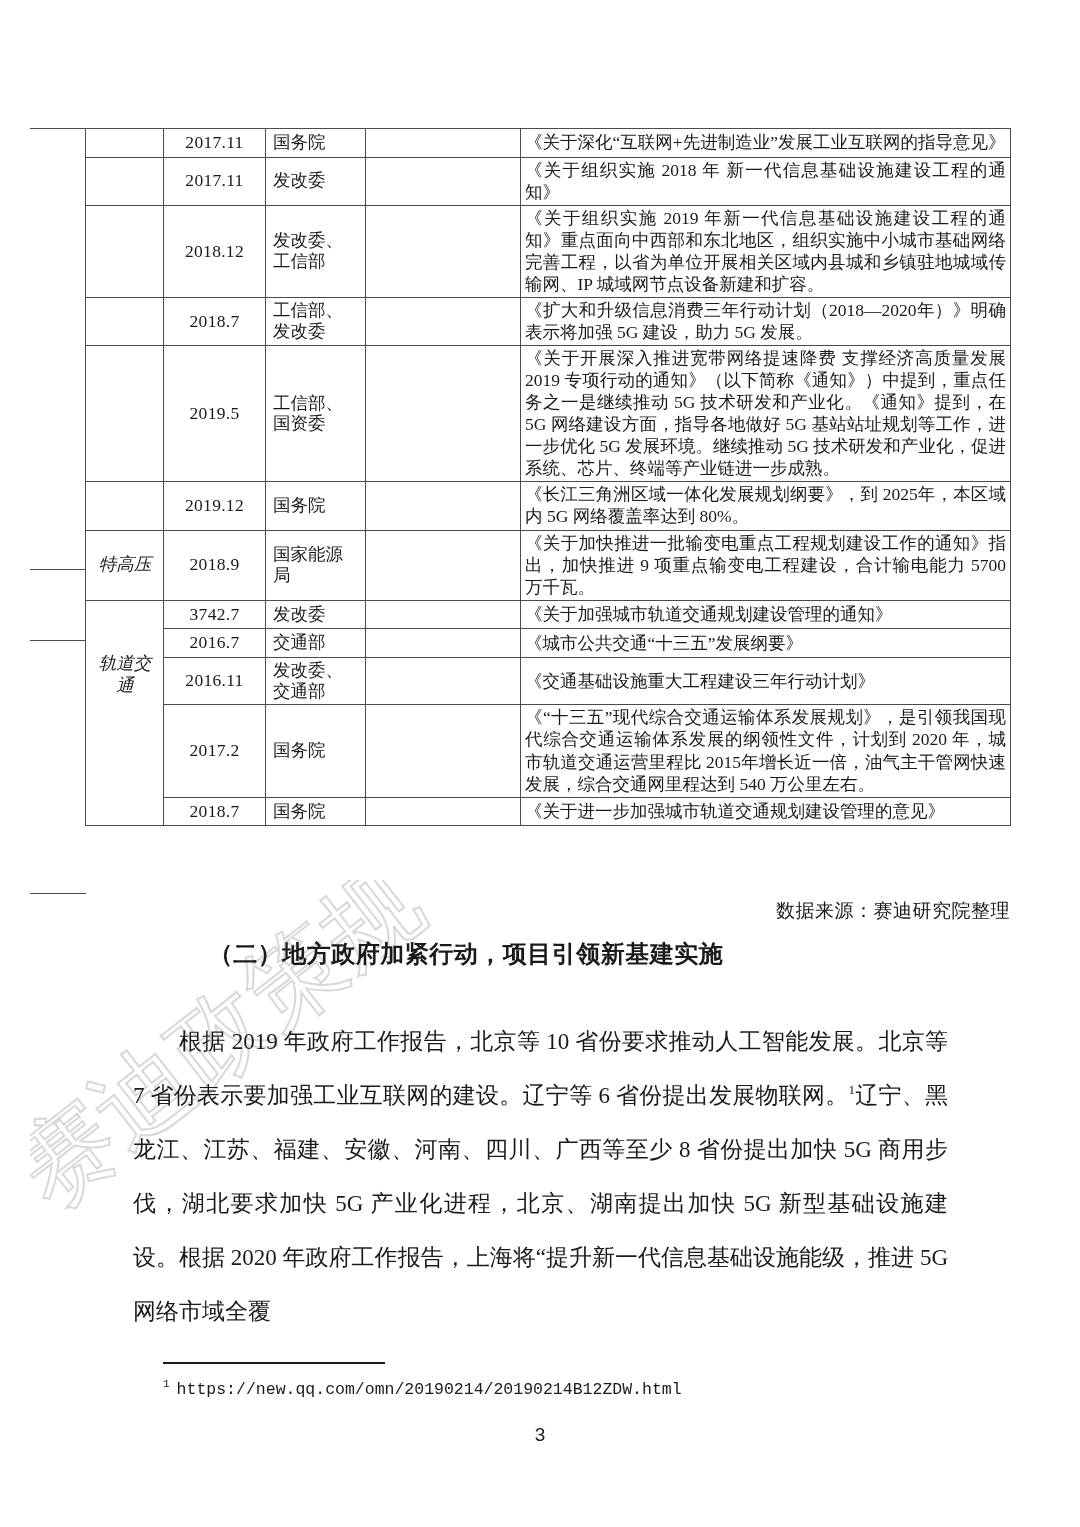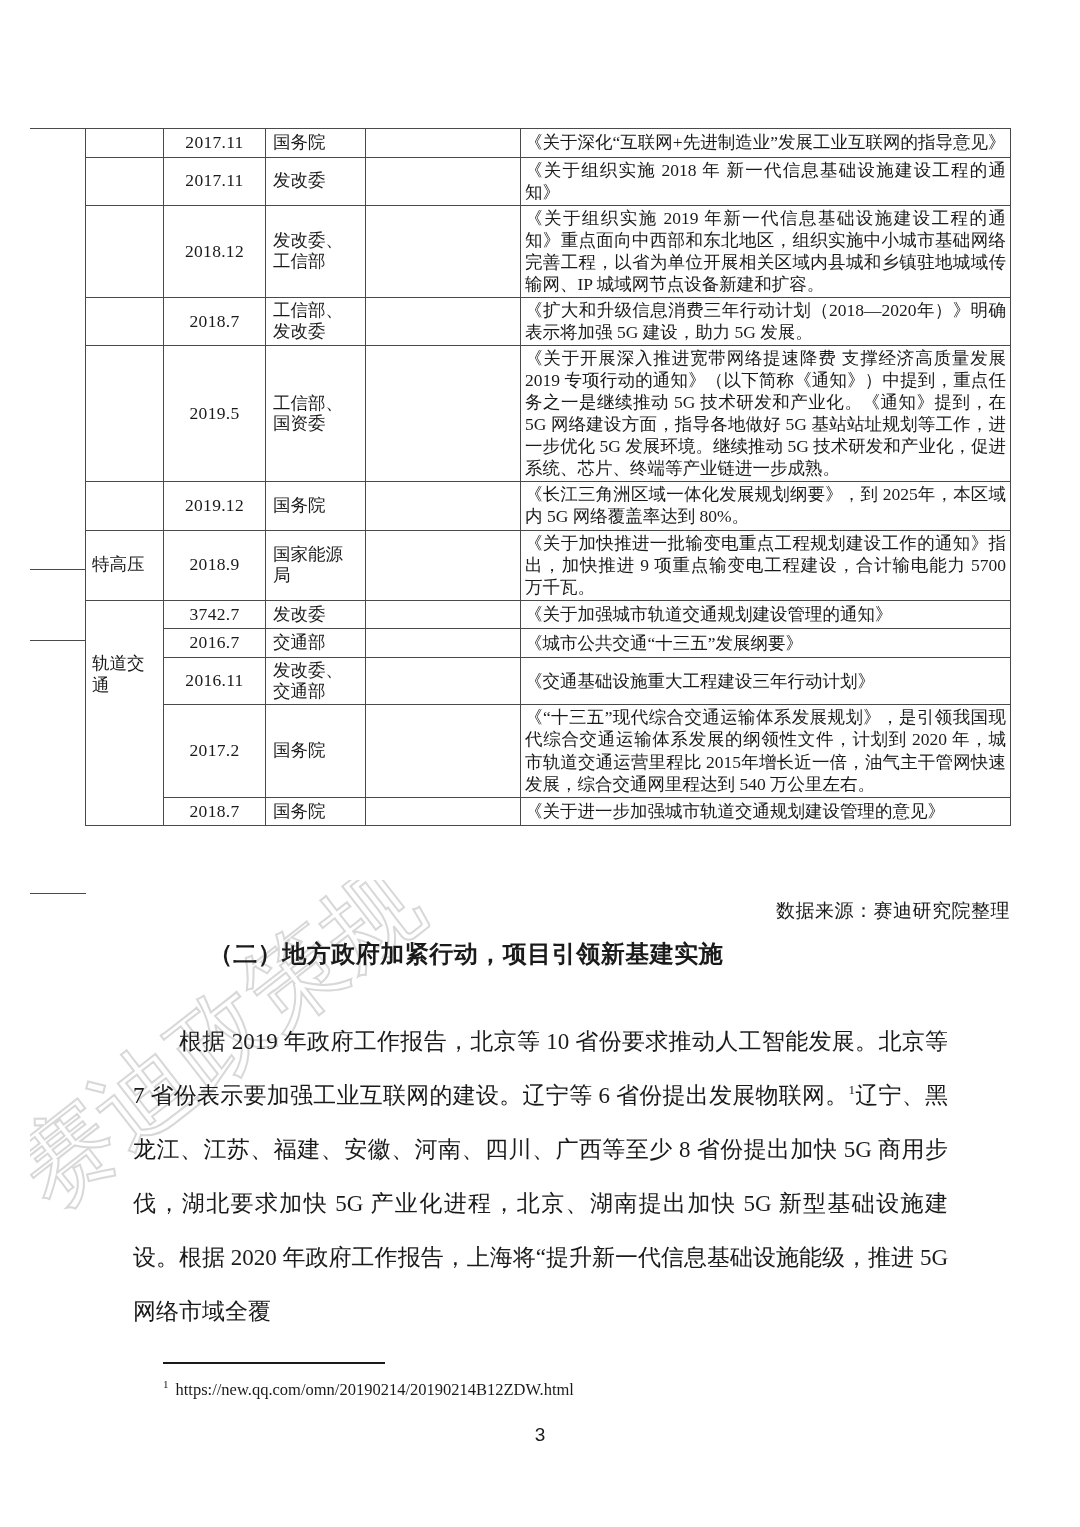--- a/index.html
+++ b/index.html
@@ -51,23 +51,24 @@
     line-height: 1.30;
     font-family: "Liberation Serif", "DejaVu Serif", serif;
   }
   .col-cat   { width: 78px; }
   .col-date  { width: 102px; }
   .col-org   { width: 100px; }
   .col-blank { width: 155px; }
   .col-doc   { width: 490px; }
 
   td.cat {
-    text-align: left;
+    text-align: center;
     padding-left: 6px;
     line-height: 1.25;
+    font-style: italic;
   }
   td.date {
     text-align: center;
     letter-spacing: 0.3px;
   }
   td.org {
     text-align: left;
     line-height: 1.18;
     padding-left: 7px;
   }
@@ -167,21 +168,21 @@
     width: 222px;
     height: 2px;
     background: #1a1a1a;
   }
   .footnote {
     position: absolute;
     left: 163px;
     top: 1378px;
     width: 700px;
     font-size: 16.5px;
-    font-family: Liberation Serif, serif;
+    font-family: Liberation Mono, monospace;
     color: #1a1a1a;
   }
   .footnote .fn-mark {
     font-size: 11px;
     vertical-align: super;
     margin-right: 7px;
   }
 
   
   .page-number {

